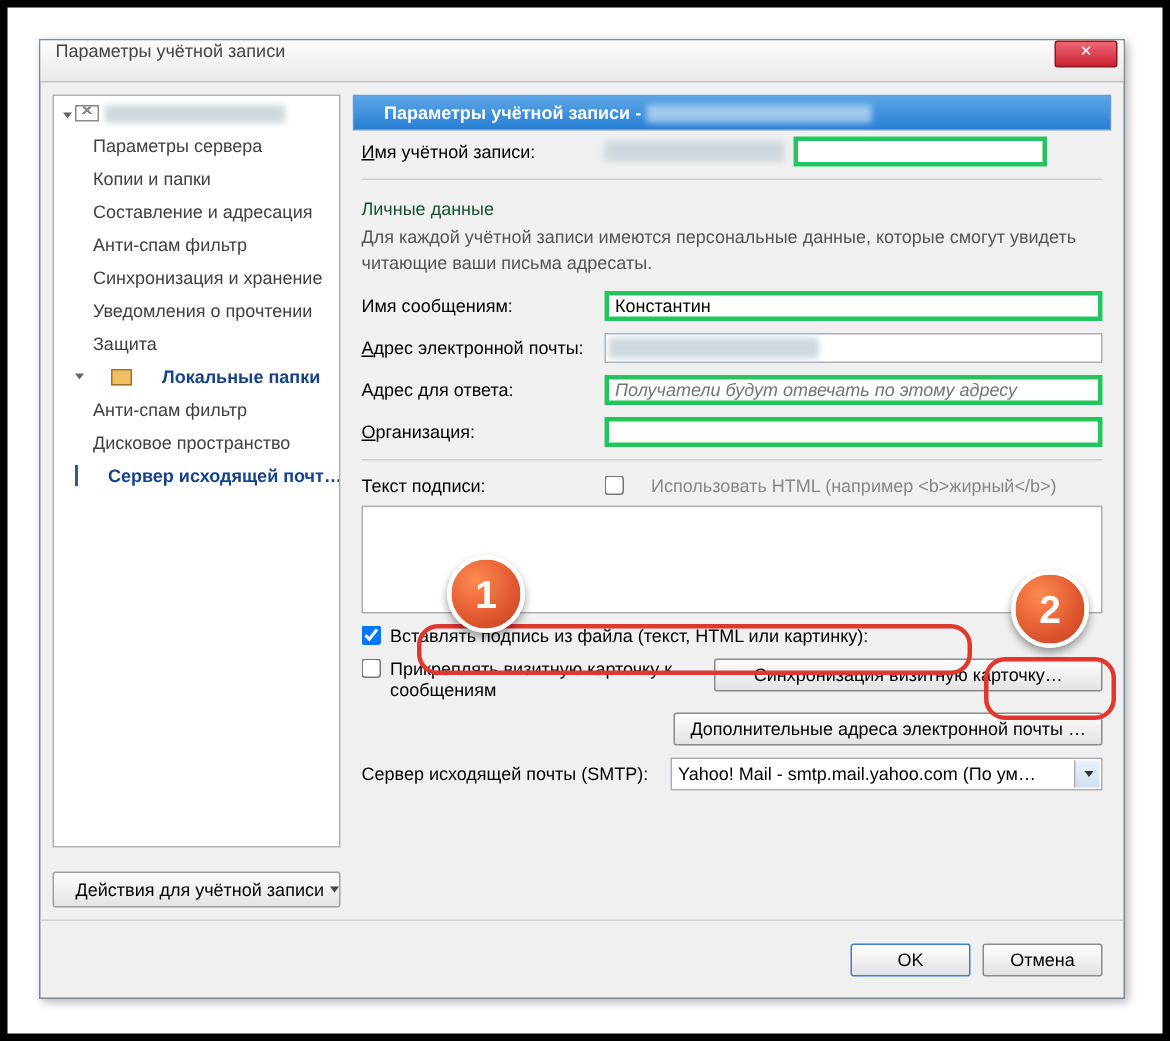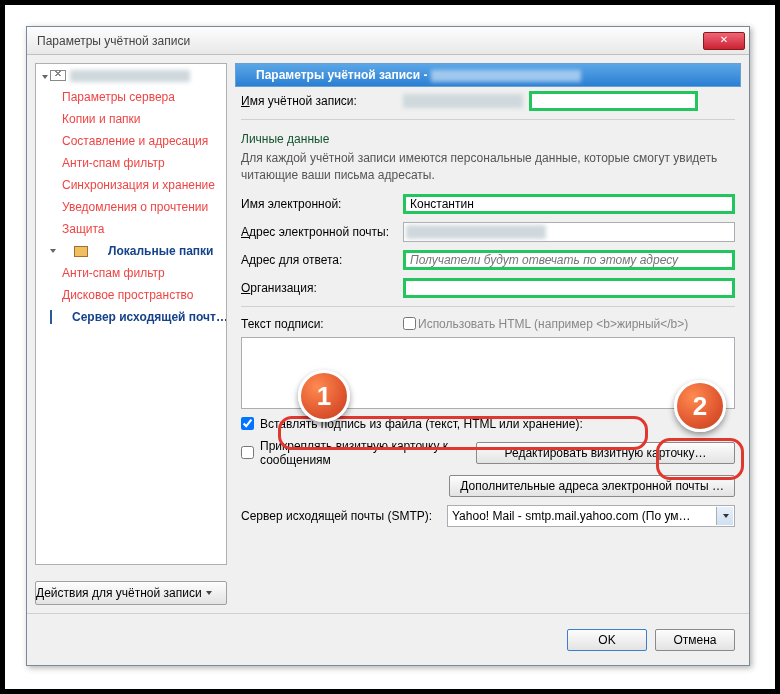--- a/index.html
+++ b/index.html
@@ -1,35 +1,35 @@
 <!DOCTYPE html>
 <html><head>
 <meta charset="utf-8">
 <style>
 *{box-sizing:border-box;margin:0;padding:0;font-family:"Segoe UI",Tahoma,sans-serif;font-size:12px}
 body{background:#000;width:780px;height:694px;position:relative}
 .outer{position:absolute;left:4px;top:4px;right:4px;bottom:4px;background:#fff;border:1px solid #000}
 .win{position:absolute;left:26px;top:26px;width:724px;height:640px;background:#f0f0f0;border:1px solid #7a8a99;box-shadow:2px 2px 6px rgba(0,0,0,.3)}
-.titlebar{height:28px;background:linear-gradient(#fdfdfd,#e8e8e8);border-bottom:1px solid #c0c0c0;display:flex;align-items:center;padding:0 4px 0 10px}
+.titlebar{height:28px;background:linear-gradient(#fdfdfd,#e8e8e8);border-bottom:1px solid #c0c0c0;display:flex;align-items:flex-start;padding:0 4px 0 10px}
 .titlebar .ttl{flex:1;color:#444}
 .closebtn{width:42px;height:18px;background:linear-gradient(#e67,#c23);border:1px solid #8a1a1a;border-radius:2px;color:#fff;text-align:center;line-height:14px;font-size:10px;cursor:pointer}
 .body{position:absolute;left:8px;top:36px;right:8px;bottom:60px}
 .tree{position:absolute;left:0;top:0;width:192px;bottom:40px;background:#fff;border:1px solid #b0b0b0;overflow:hidden}
 .tree ul{list-style:none}
-.tree li{padding:4px 4px 4px 8px;color:#ef4444;white-space:nowrap;cursor:default}
+.tree li{padding:4px 4px 4px 8px;color:#404040;white-space:nowrap;cursor:default}
 .tree li.top{padding-left:6px}
 .tree li.sub{padding-left:26px}
 .tree li.cat{padding-left:14px;font-weight:bold;color:#15428b;display:flex;align-items:center;gap:16px}
 .tree li .blur{display:inline-block;width:120px;height:12px;background:#cfd8dc;filter:blur(2px);vertical-align:middle}
 .tree li .env{display:inline-block;width:16px;height:11px;background:#fff;border:1px solid #888;position:relative;margin-right:4px;vertical-align:middle}
 .tree li .env:after{content:"";position:absolute;left:0;top:0;right:0;height:5px;background:linear-gradient(135deg,transparent 45%,#888 45%,#888 55%,transparent 55%),linear-gradient(-135deg,transparent 45%,#888 45%,#888 55%,transparent 55%)}
 .tree li .fld{display:inline-block;width:14px;height:11px;background:#f0c060;border:1px solid #a07030;margin-right:4px;vertical-align:middle}
 .tree li .srv{display:inline-block;width:14px;height:14px;background:#5a8fd6;border:1px solid #2a5a9a;margin-right:4px;vertical-align:middle}
 .tree .tri{display:inline-block;width:0;height:0;border-left:3px solid transparent;border-right:3px solid transparent;border-top:4px solid #666;margin-right:2px}
-.act-btn{position:absolute;left:0;bottom:0;width:192px;height:24px;background:linear-gradient(#fdfdfd,#e3e3e3);border:1px solid #a0a0a0;border-radius:2px;cursor:pointer;display:flex;align-items:center;justify-content:flex-start;gap:4px}
+.act-btn{position:absolute;left:0;bottom:0;width:192px;height:24px;background:linear-gradient(#fdfdfd,#e3e3e3);border:1px solid #a0a0a0;border-radius:2px;cursor:pointer;display:flex;align-items:center;justify-content:flex-end;gap:4px}
 .act-btn .tri{display:inline-block;width:0;height:0;border-left:3px solid transparent;border-right:3px solid transparent;border-top:4px solid #444}
 .main{position:absolute;left:200px;top:0;right:0;bottom:0;overflow:hidden}
 .hdr{height:24px;background:linear-gradient(#5ba6e6,#2a7fd4);color:#fff;font-weight:bold;padding:4px 20px;border:1px solid #6aa0d0}
 .hdr .blur{display:inline-block;width:150px;height:12px;background:rgba(255,255,255,.5);filter:blur(2px);vertical-align:middle}
 .row{display:flex;align-items:center;padding:4px 6px;gap:6px}
 .row label{width:156px;text-align:left}
 .row label .ul{text-decoration:underline}
 .row input[type=text]{flex:1;height:20px;border:3px solid #22c55e;padding:0 4px;background:#fff}
 .row input.ph{color:#000000;font-style:italic}
 .fset-title{padding:6px 6px 2px;color:#14532d}
@@ -95,55 +95,55 @@
         <label><span class="ul">И</span><span>мя учётной записи:</span></label>
         <span class="blurbox" style="width:120px"></span>
         <input type="text" style="flex: 0 0 100px;">
       </div>
 
       <div class="sep"></div>
       <div class="fset-title">Личные данные</div>
       <div class="desc">Для каждой учётной записи имеются персональные данные, которые смогут увидеть читающие ваши письма адресаты.</div>
 
       <div class="row">
-        <label>Имя электронной:</label>
+        <label>Имя сообщениям:</label>
         <input type="text" value="Константин" style="">
       </div>
       <div class="row">
         <label><span style="text-decoration:underline">А</span>дрес электронной почты:</label>
         <div style="flex:1;height:20px;border:1px solid #abadb3;background:#fff;position:relative"><span class="blurbox" style="width:140px;margin:2px"></span></div>
       </div>
       <div class="row">
         <label>Адрес для ответа:</label>
         <input type="text" class="ph" placeholder="Получатели будут отвечать по этому адресу" style="">
       </div>
       <div class="row">
         <label><span style="text-decoration:underline">О</span>рганизация:</label>
         <input type="text" style="">
       </div>
 
       <div class="sep"></div>
       <div class="row" style="align-items:flex-start">
         <label>Текст подписи:</label>
-        <div style="flex:1;display:flex;gap:2px;align-items:center">
+        <div style="flex:1;display:flex;gap:18px;align-items:center">
           <input type="checkbox" class="cb" style="">
           <span style="color:#888">Использовать HTML (например &lt;b&gt;жирный&lt;/b&gt;)</span>
         </div>
       </div>
       <div class="sig-area"></div>
 
       <div class="row">
         <input type="checkbox" class="cb" checked="" style="">
-        <span>Вставлять подпись из файла (текст, HTML или хранение):</span>
+        <span>Вставлять подпись из файла (текст, HTML или картинку):</span>
       </div>
 
-      <div class="row" style="align-items:center">
+      <div class="row" style="align-items:flex-start">
         <input type="checkbox" class="cb" style="">
         <span style="width:210px">Прикреплять визитную карточку к сообщениям</span>
-        <button class="btn" style="flex:1">Редактировать визитную карточку…</button>
+        <button class="btn" style="flex:1">Синхронизация визитную карточку…</button>
       </div>
 
       <div class="row" style="justify-content:flex-end">
         <button class="btn">Дополнительные адреса электронной почты …</button>
       </div>
 
       <div class="row">
         <label style="width:200px">Сервер исходящей почты (SMTP):</label>
         <div class="sel">Yahoo! Mail - smtp.mail.yahoo.com (По ум…</div>
       </div>

